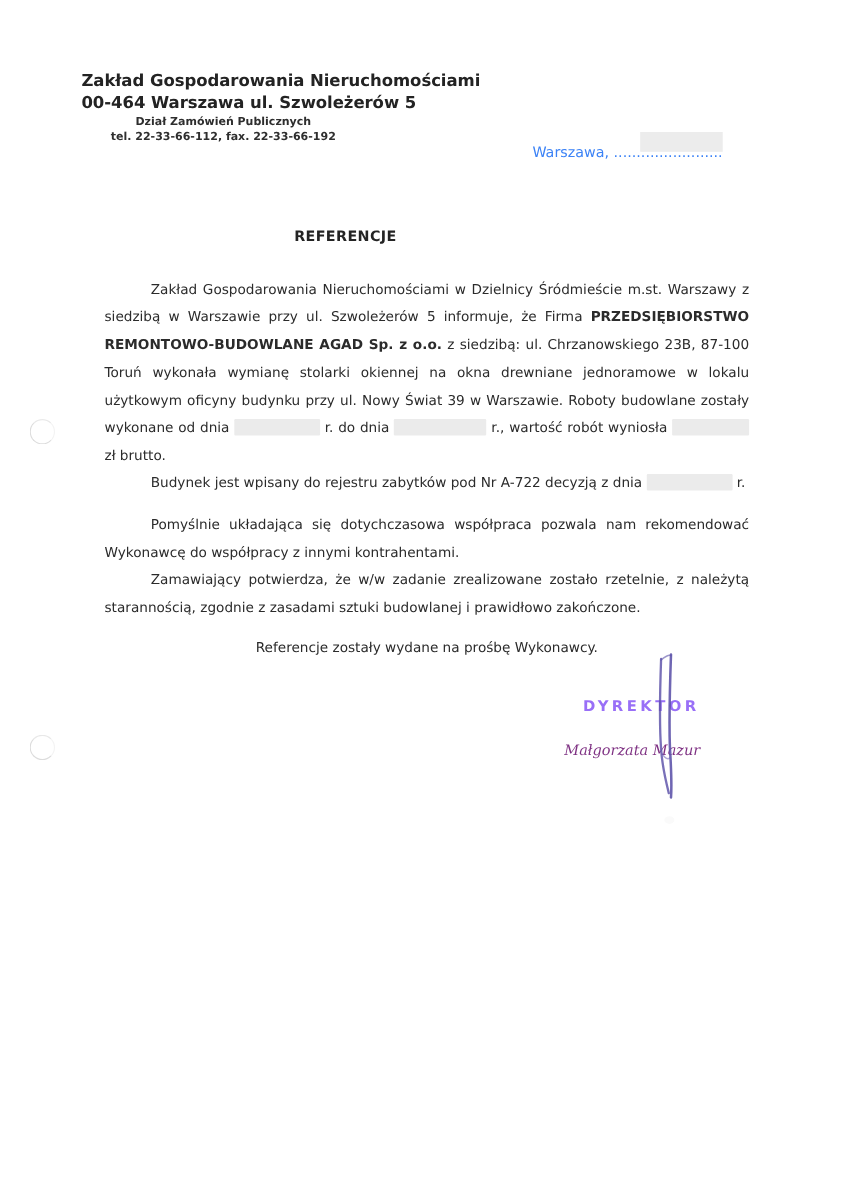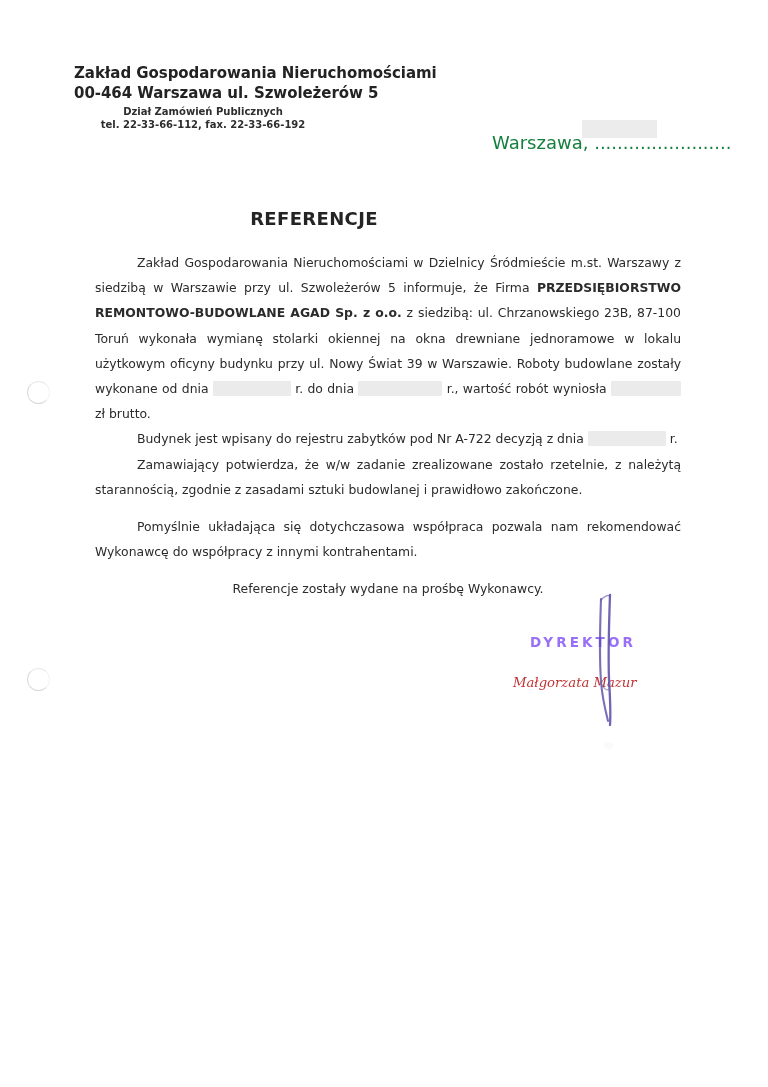--- a/index.html
+++ b/index.html
@@ -47,43 +47,43 @@
   
   .datearea {
     position: absolute;
     left: 484px;
     top: 128px;
     width: 210px;
     height: 24px;
   }
   .datearea .dateline {
     position: absolute;
-    left: 8px;
+    left: 0;
     top: 4px;
-    font-size: 18px;
-    color: #15803d;
+    font-size: 13px;
+    color: #3b82f6;
     white-space: nowrap;
   }
   .datearea .redact-date {
     position: absolute;
     left: 98px;
     top: -8px;
     width: 75px;
     height: 18px;
     background: #ececec;
   }
 
   
   .doc-title {
     position: absolute;
     left: 0;
     top: 208px;
     width: 628px;
     text-align: center;
-    font-size: 18px;
+    font-size: 13px;
     font-weight: bold;
     letter-spacing: 0.35px;
     color: #242424;
   }
 
   
   .body-block {
     position: absolute;
     left: 95px;
     top: 250px;
@@ -134,21 +134,21 @@
     opacity: 0.88;
     white-space: nowrap;
   }
   .stamp-name {
     position: absolute;
     left: 5px;
     top: 77px;
     font-family: "DejaVu Serif", "Liberation Serif", serif;
     font-style: italic;
     font-size: 13.2px;
-    color: #b91c1c;
+    color: #701a75;
     opacity: 0.9;
     white-space: nowrap;
   }
   .pen-sig {
     position: absolute;
     left: 72px;
     top: -5px;
     width: 60px;
     height: 135px;
   }
@@ -188,23 +188,23 @@
   </div>
 
   <div class="doc-title">REFERENCJE</div>
 
   <div class="body-block">
 
     <p class="para indent"><span>Zakład Gospodarowania Nieruchomościami w Dzielnicy Śródmieście m.st. Warszawy z siedzibą w Warszawie przy ul. Szwoleżerów 5 informuje, że Firma </span><span class="bold">PRZEDSIĘBIORSTWO REMONTOWO-BUDOWLANE AGAD Sp. z o.o.</span><span> z siedzibą: ul. Chrzanowskiego 23B, 87-100 Toruń wykonała wymianę stolarki okiennej na okna drewniane jednoramowe w lokalu użytkowym oficyny budynku przy ul. Nowy Świat 39 w Warszawie.  Roboty budowlane zostały wykonane od dnia </span><span class="redact r-w1"></span><span> r. do dnia </span><span class="redact r-w2"></span><span> r.,  wartość robót wyniosła </span><span class="redact r-w3"></span><span> zł brutto.</span></p>
 
     <p class="para indent"><span>Budynek jest wpisany do rejestru zabytków pod Nr A-722 decyzją z dnia </span><span class="redact r-w4"></span><span> r.</span></p>
 
+    <p class="para indent gap">Pomyślnie układająca się dotychczasowa współpraca pozwala nam rekomendować Wykonawcę do współpracy z innymi kontrahentami.</p>
+
     <p class="para indent">Zamawiający potwierdza, że w/w zadanie zrealizowane zostało rzetelnie, z należytą starannością, zgodnie z zasadami sztuki budowlanej i prawidłowo zakończone.</p>
-
-    <p class="para indent gap">Pomyślnie układająca się dotychczasowa współpraca pozwala nam rekomendować Wykonawcę do współpracy z innymi kontrahentami.</p>
 
     <p class="para nojust gap">Referencje zostały wydane na prośbę Wykonawcy.</p>
   </div>
 
   <div class="sigblock">
     <div class="stamp-title">DYREKTOR</div>
     <div class="stamp-name">Małgorzata Mazur</div>
     <svg class="pen-sig" viewBox="0 0 60 135">
       <path d="M21 6 C20 34, 19 62, 21 88 C22 104, 25 116, 28 128" fill="none" stroke="#5b51a8" stroke-width="2.1" stroke-linecap="round" opacity="0.82"></path>
       <path d="M30 2 C29 30, 28 58, 29 86 C30 104, 31 118, 30 132" fill="none" stroke="#5b51a8" stroke-width="2.3" stroke-linecap="round" opacity="0.88"></path>

